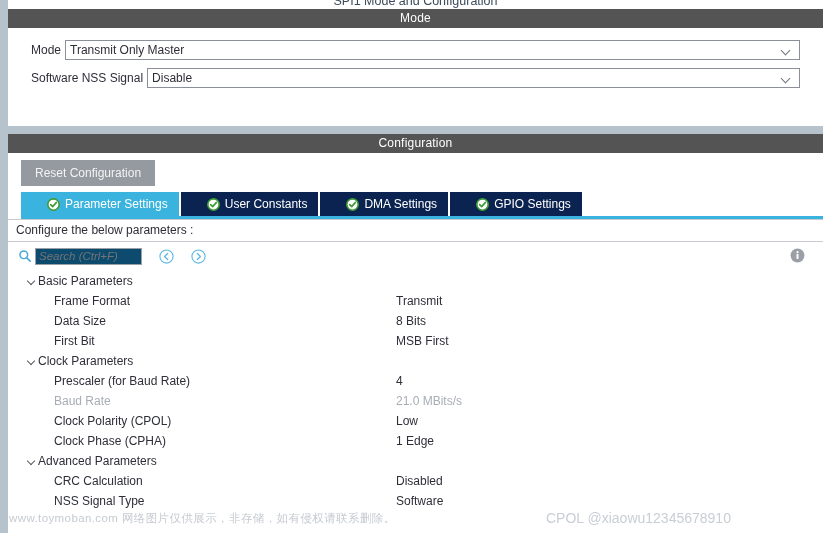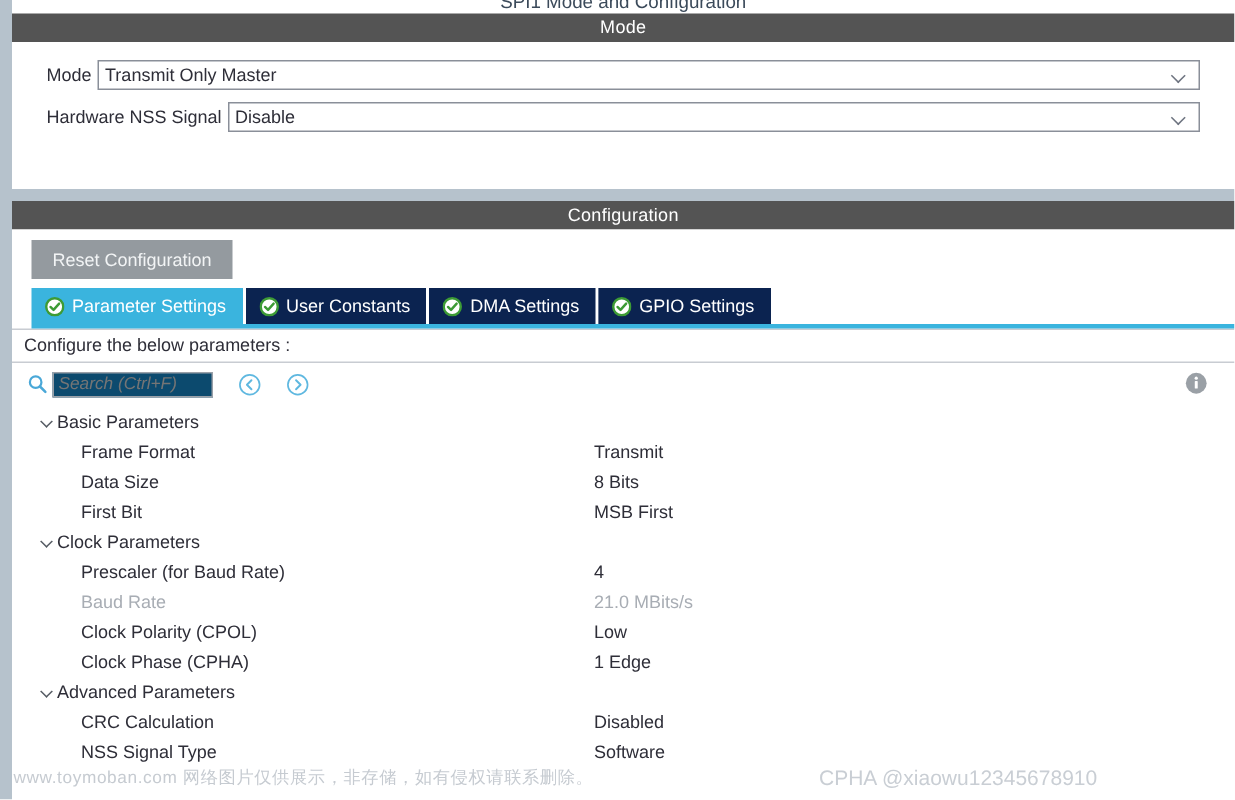--- a/index.html
+++ b/index.html
@@ -177,21 +177,21 @@
   }
   .tabs {
     display: flex;
     height: 24px;
     align-items: stretch;
   }
   .tab {
     display: flex;
     align-items: center;
     gap: 5px;
-    padding: 0 11px 0 9px;
+    padding: 0 11px 0 26px;
     background: #0b2350;
     color: #ffffff;
     font-size: 12px;
     border-right: 2px solid #ffffff;
     white-space: nowrap;
     cursor: default;
   }
   .tab.active {
     background: #3ab4de;
     color: #ffffff;
@@ -357,21 +357,21 @@
         <span class="field-label">Mode</span>
         <div class="combo">
           <span class="combo-value">Transmit Only Master</span>
           <span class="combo-arrow">
               <span class="chev"></span>
             </span>
         </div>
       </div>
 
       <div class="field-row">
-        <span class="field-label">Hardware NSS Signal</span>
+        <span class="field-label">Software NSS Signal</span>
         <div class="combo">
           <span class="combo-value">Disable</span>
           <span class="combo-arrow">
               <span class="chev"></span>
             </span>
         </div>
       </div>
 
     </div>
   </div>
@@ -522,15 +522,15 @@
           <span class="tree-label">NSS Signal Type</span>
           <span class="tree-value">Software</span>
         </div>
 
       </div>
 
     </div>
   </div>
 
   <div class="wm-left">www.toymoban.com 网络图片仅供展示，非存储，如有侵权请联系删除。</div>
-  <div class="wm-right">CPHA @xiaowu12345678910</div>
+  <div class="wm-right">CPOL @xiaowu12345678910</div>
 
 </div>
 
 </body></html>

